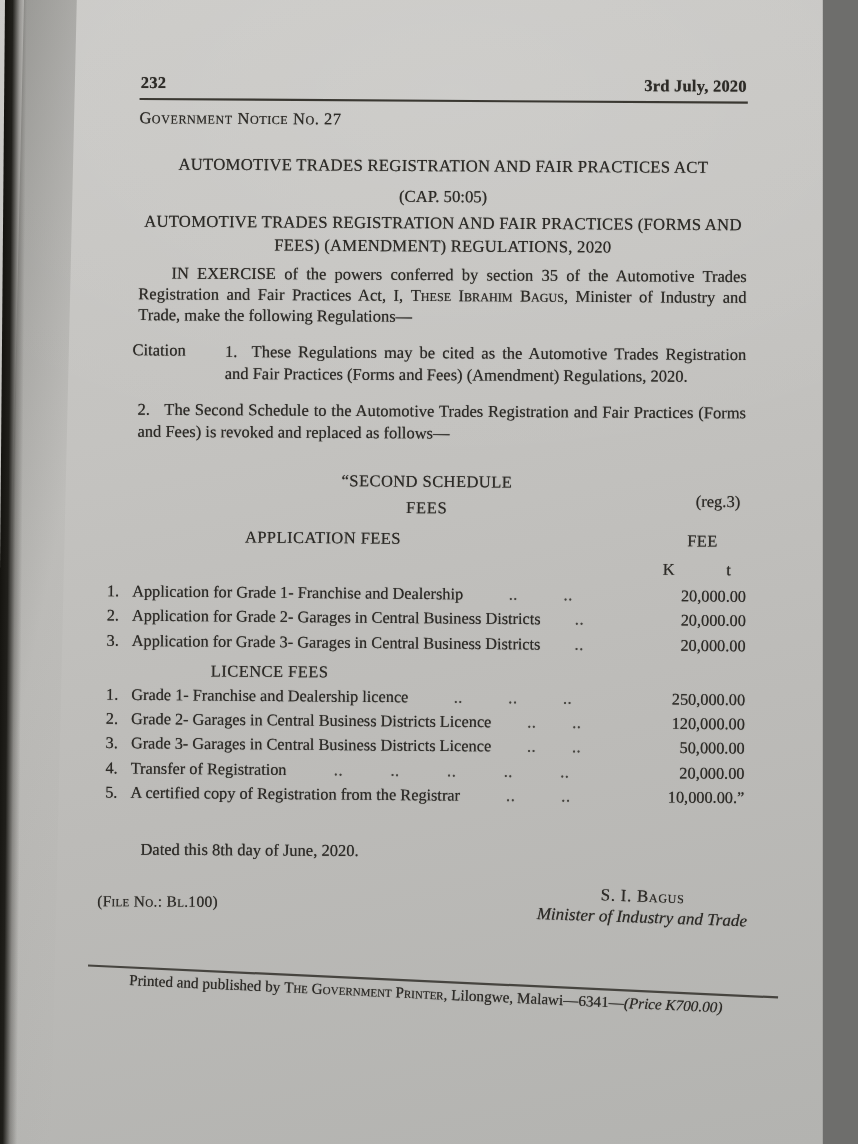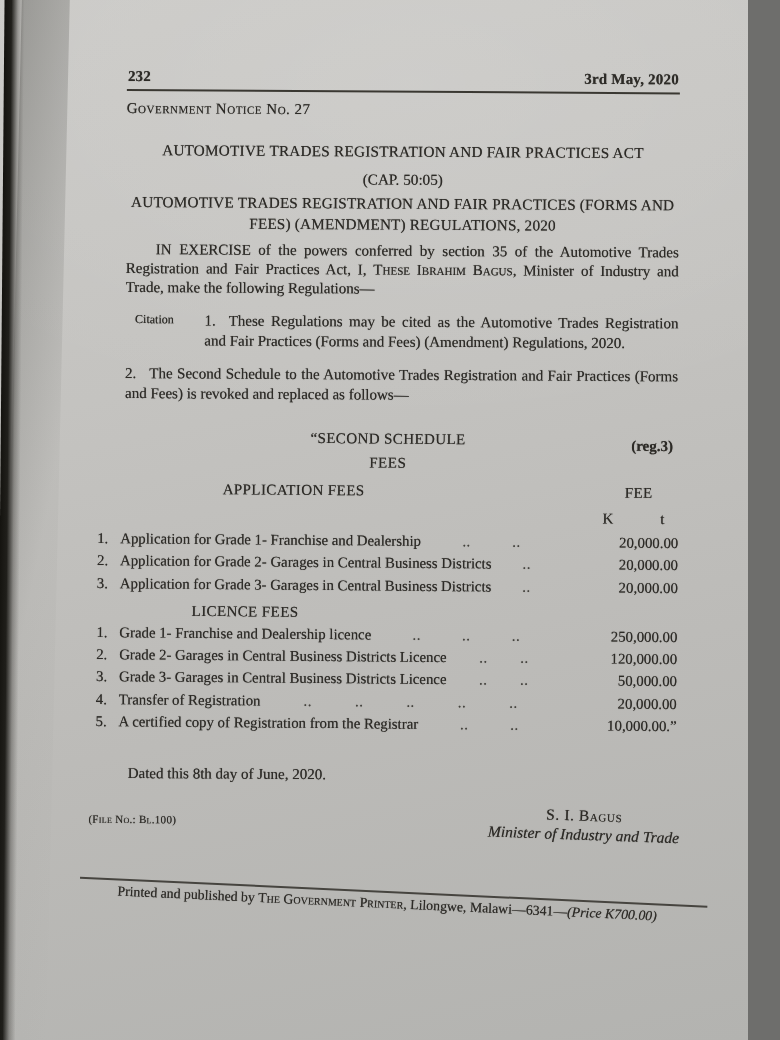--- a/index.html
+++ b/index.html
@@ -40,67 +40,67 @@
   }
   .small-caps { font-variant: small-caps; }
   .page-header { display: flex; justify-content: space-between; align-items: flex-end; font-weight: bold; font-size: 15px; padding: 0 1px 4px 1px; letter-spacing: 0.2px; }
   .header-rule { border: none; border-top: 2.5px solid #3a3832; margin: 0 0 9px 0; }
   .notice-number { font-size: 15px; letter-spacing: 0.5px; }
   .act-title { margin: 24px 0 0 0; text-align: center; font-size: 15.2px; font-weight: normal; letter-spacing: 0.25px; }
   .cap-line { text-align: center; margin-top: 10px; font-size: 15.2px; }
   .reg-title { margin: 5px auto 0 auto; text-align: center; font-size: 15.2px; font-weight: normal; max-width: 562px; line-height: 20.5px; letter-spacing: 0.2px; }
   .preamble { margin: 7px 0 0 0; text-align: justify; text-indent: 30px; line-height: 19px; }
   .provision { display: flex; margin-top: 14px; }
-  .margin-note { flex: 0 0 84px; width: 84px; box-sizing: border-box; padding: 2px 16px 0 0; margin-left: -5px; font-size: 12px; line-height: 13.2px; text-align: center; }
+  .margin-note { flex: 0 0 84px; width: 84px; box-sizing: border-box; padding: 2px 16px 0 0; margin-left: -5px; font-size: 15px; line-height: 13.2px; }
   .prov-body { flex: 1; line-height: 19.5px; text-align: justify; }
   .prov-num { padding-right: 13px; }
   
   .schedule { margin-left: -30px; width: 586px; margin-top: 26px; transform: rotate(0.15deg); }
   .sched-head { position: relative; text-align: center; letter-spacing: 0.4px; }
-  .reg-ref { position: absolute; right: 8px; top: 5px; letter-spacing: 0; font-weight: bold; }
+  .reg-ref { position: absolute; right: 8px; top: 16px; letter-spacing: 0; }
   .sched-fees { text-align: center; margin-top: 7px; letter-spacing: 0.6px; }
   .table-head { display: flex; margin-top: 11px; letter-spacing: 0.4px; }
   .app-fees-label { margin-left: 128px; }
   .fee-col-label { margin-left: auto; margin-right: 28px; }
   .kt-row { display: flex; margin-top: 9px; }
   .kt-spacer { flex: 1; }
   .kt-cell { flex: 0 0 118px; display: flex; justify-content: space-between; box-sizing: border-box; padding: 0 16px 0 40px; }
   .fee-table { margin-top: 4px; font-size: 14.8px; }
   .fee-row { display: flex; align-items: baseline; line-height: 22.3px; }
   .fee-num { flex: 0 0 26px; padding-left: 3px; box-sizing: border-box; }
   .fee-label { white-space: nowrap; }
   .fee-dots { flex: 1; display: flex; justify-content: space-evenly; color: #45433e; letter-spacing: 0.5px; }
   .fee-amount { flex: 0 0 118px; text-align: right; box-sizing: border-box; padding-right: 2px; }
   .licence-head { margin: 8px 0 0 98px; letter-spacing: 0.4px; }
   .licence-table { margin-top: 2px; }
   
   .dated { margin: 32px 0 0 5px; }
   .closing-row { display: flex; justify-content: space-between; align-items: flex-start; margin-top: 22px; }
-  .file-no { margin-left: -34px; padding-top: 9px; font-size: 11px; letter-spacing: 0.3px; }
+  .file-no { margin-left: -34px; padding-top: 9px; font-size: 14px; letter-spacing: 0.3px; }
   .signature { text-align: center; transform: rotate(1.7deg); margin-right: -16px; min-width: 215px; }
   .sig-name { font-size: 15.5px; letter-spacing: 0.6px; }
   .sig-title { font-style: italic; font-size: 15.5px; margin-top: 1px; }
   
   .footer-block { margin-left: -42px; width: 628px; margin-top: 36px; transform: rotate(2.3deg); transform-origin: 0 0; }
   .footer-rule { border: none; border-top: 2px solid #46443f; margin: 0; }
   .imprint { padding-left: 38px; margin-top: 3px; font-size: 13.8px; }
   .price-italic { font-style: italic; }
 </style>
 </head>
 <body>
 
 <div class="scan">
   <div class="edge-crease"></div>
   <div class="edge-left"></div>
 
   <div class="page-content">
 
     <div class="page-header">
       <span>232</span>
-      <span>3rd May, 2020</span>
+      <span>3rd July, 2020</span>
     </div>
     <hr class="header-rule">
 
     <div class="notice-number small-caps">Government Notice No. 27</div>
 
     <h1 class="act-title">AUTOMOTIVE TRADES REGISTRATION AND FAIR PRACTICES ACT</h1>
     <div class="cap-line">(CAP. 50:05)</div>
     <h2 class="reg-title">AUTOMOTIVE TRADES REGISTRATION AND FAIR PRACTICES (FORMS AND FEES) (AMENDMENT) REGULATIONS, 2020</h2>
 
     <p class="preamble"><span>IN EXERCISE</span><span> of the powers conferred by section 35 of the Automotive Trades Registration and Fair Practices Act,  I, </span><span class="small-caps">These Ibrahim Bagus</span><span>, Minister of Industry and Trade, make the following Regulations—</span></p>

